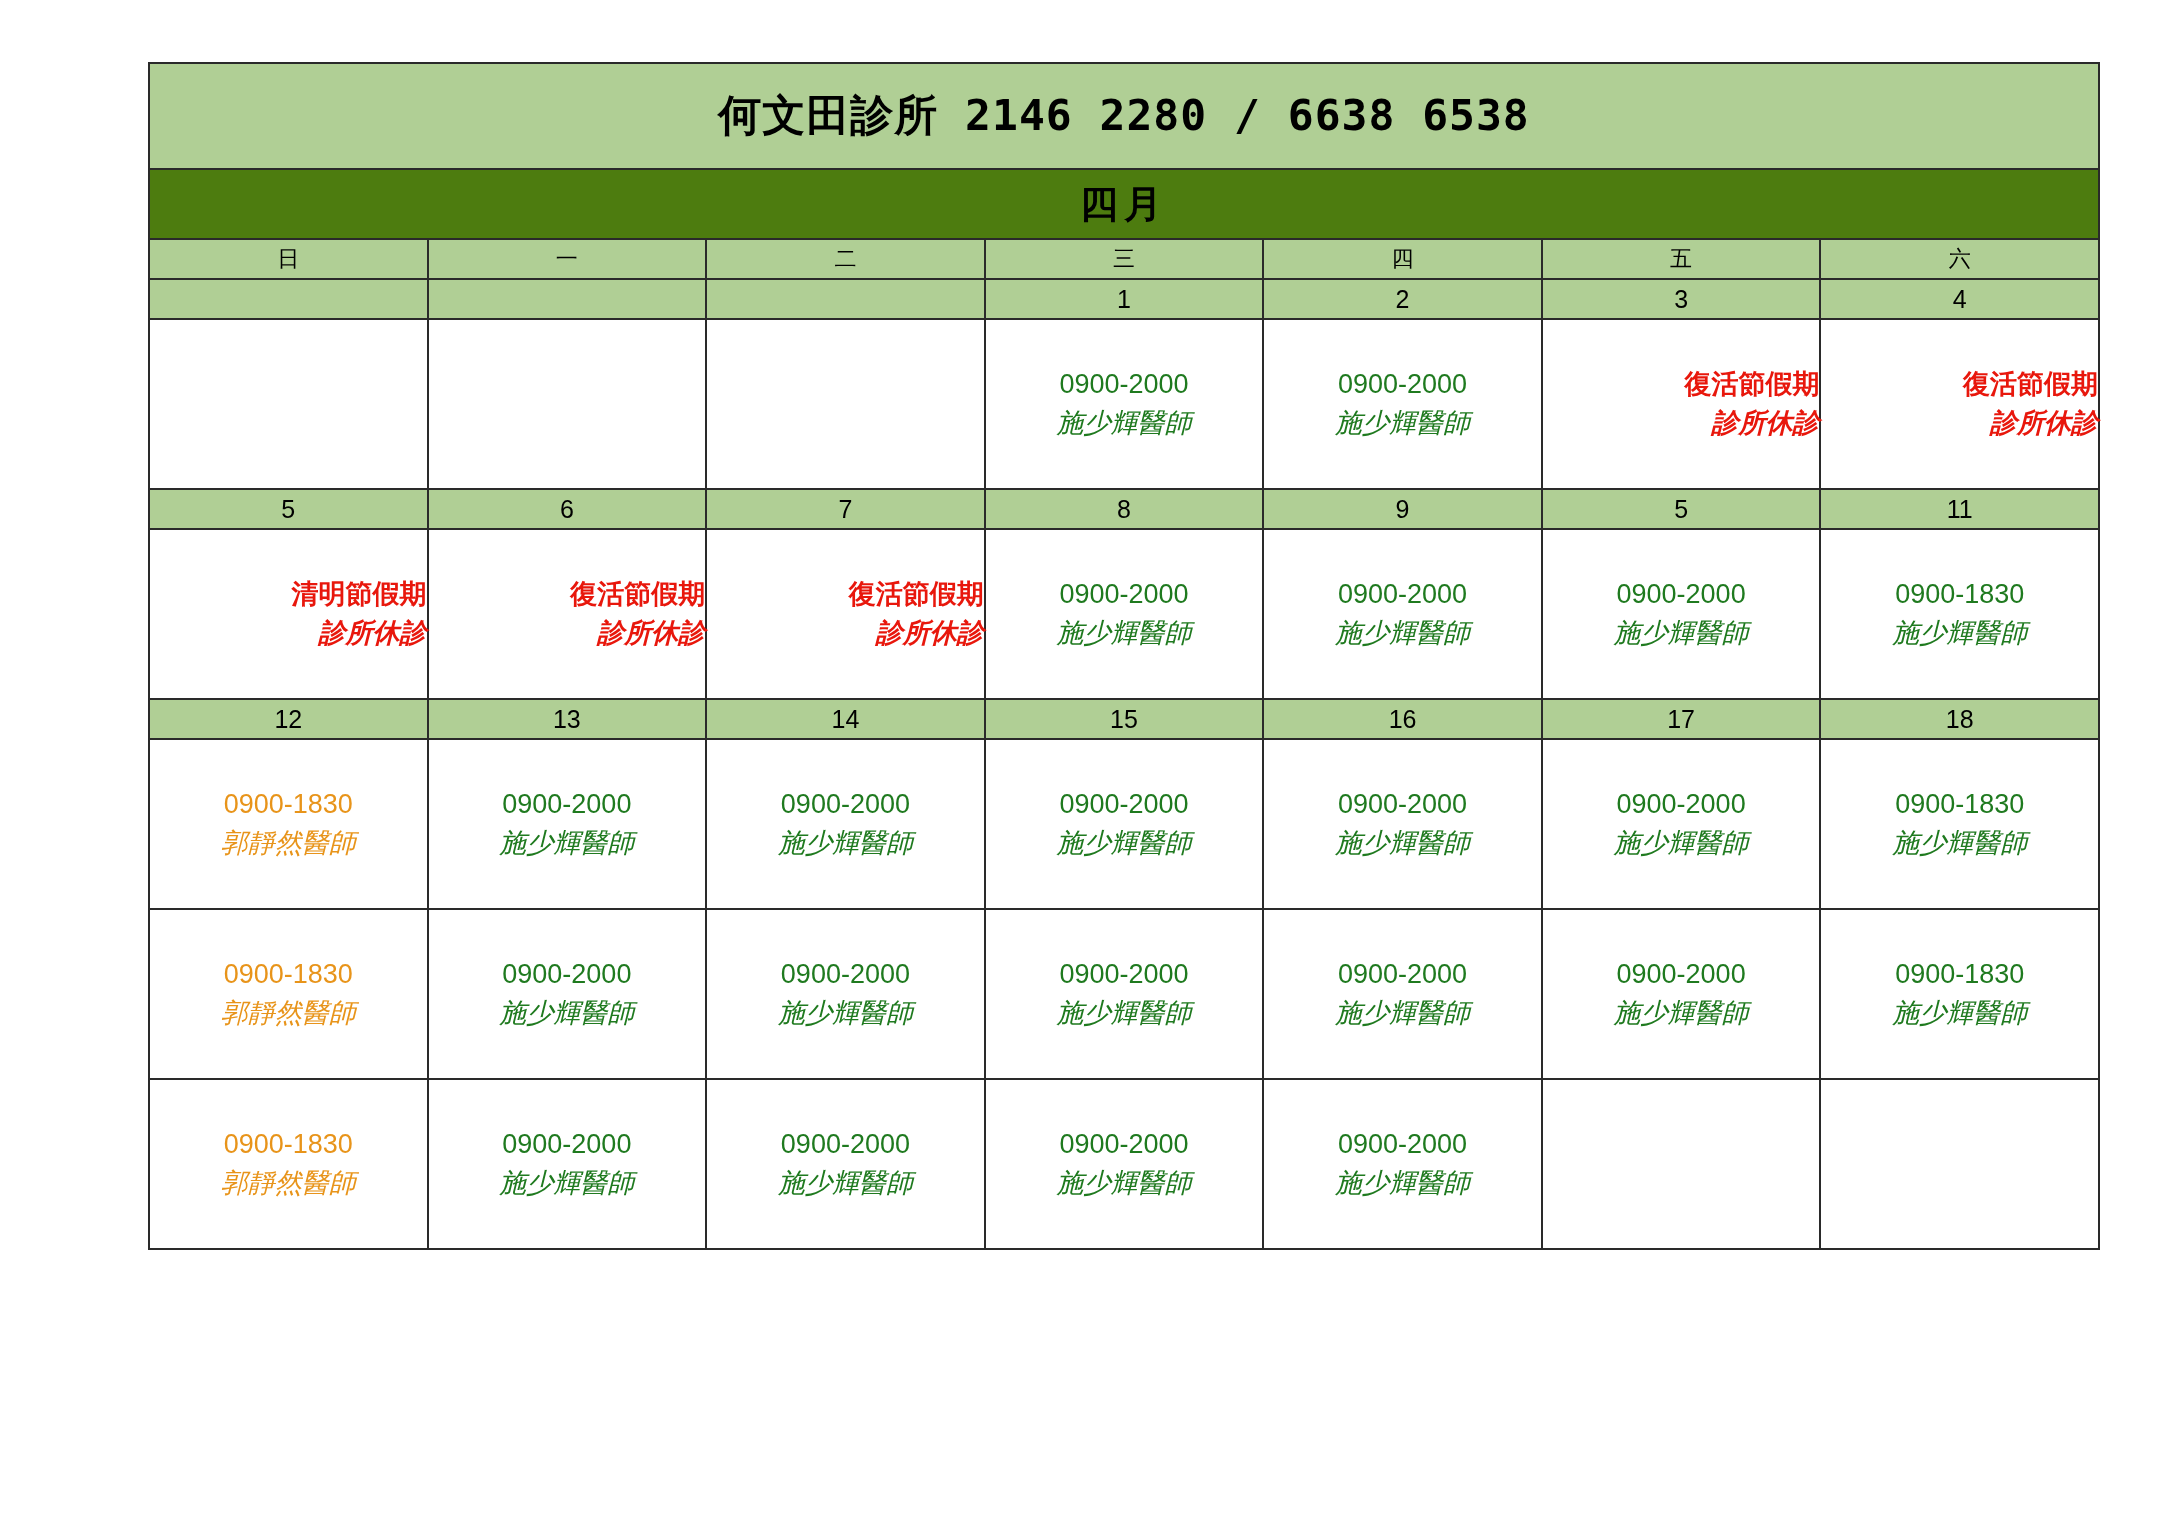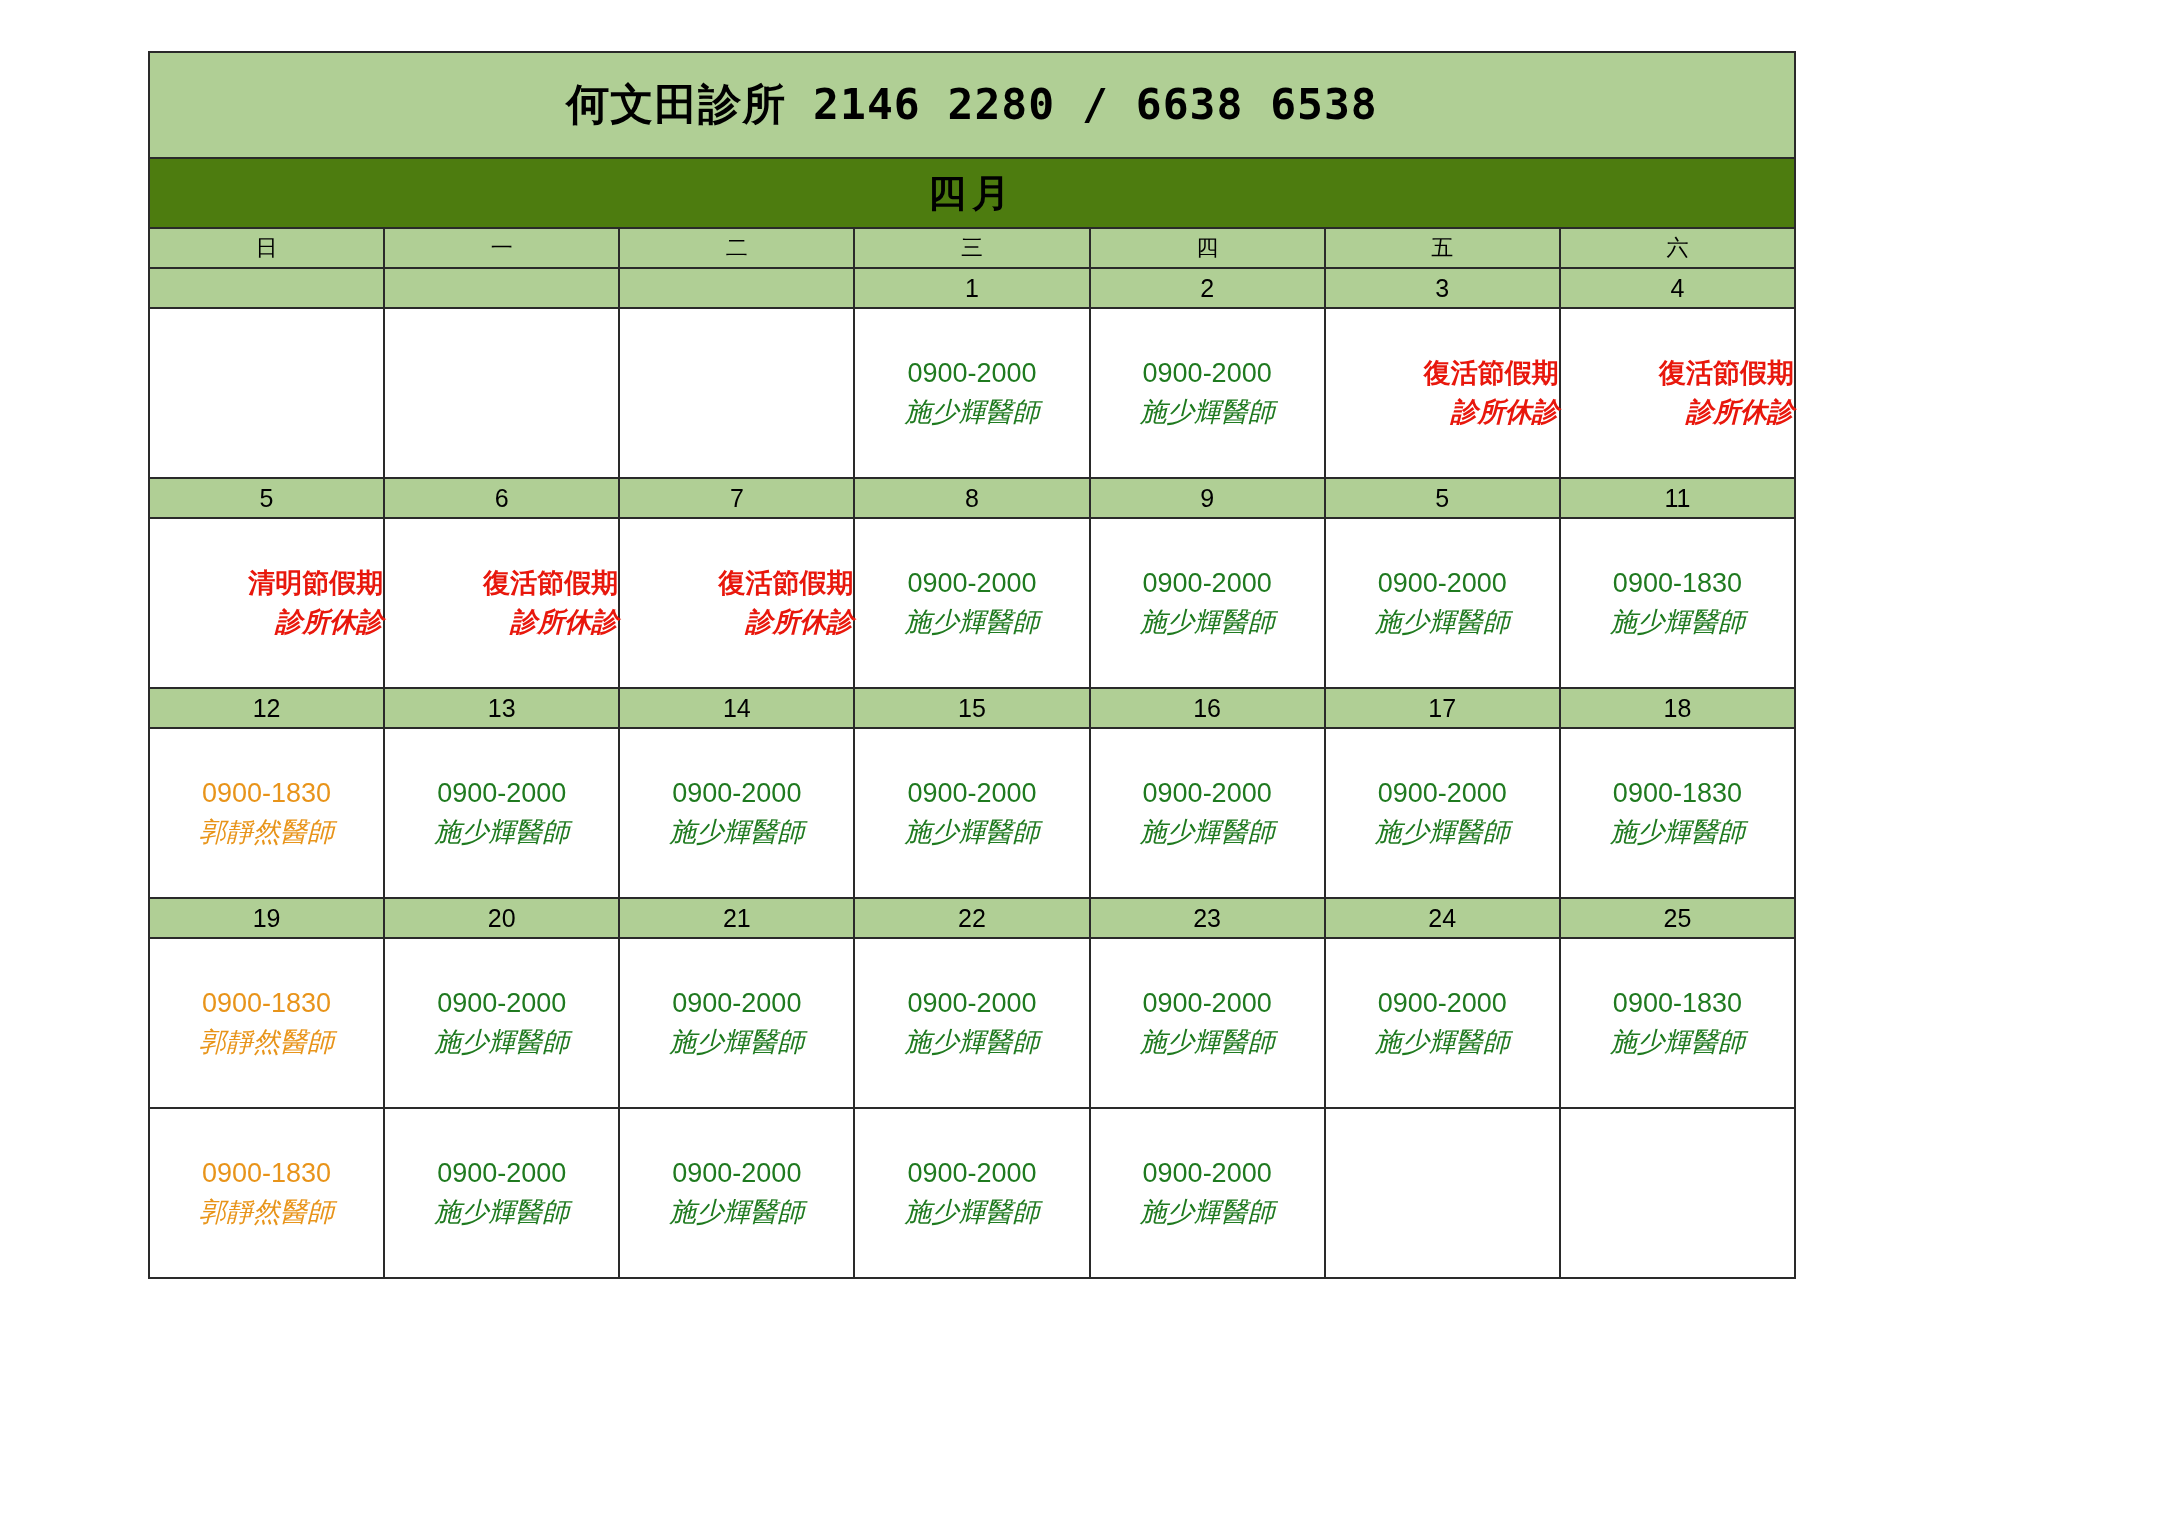--- a/index.html
+++ b/index.html
@@ -14,22 +14,22 @@
     overflow: hidden;
   }
   .page {
     position: relative;
     width: 2170px;
     height: 1534px;
   }
   .calendar {
     position: absolute;
     left: 148px;
-    top: 51px;
-    width: 1648px;
+    top: 62px;
+    width: 1952px;
     border-collapse: collapse;
     table-layout: fixed;
   }
   .calendar td {
     border: 2px solid #2a2a2a;
     padding: 0;
     margin: 0;
   }
   .title-cell {
     background: #b0cf95;
@@ -223,29 +223,20 @@
             <span class="l1">0900-2000</span>
             <span class="l2">施少輝醫師</span>
           </td>
         <td class="content-cell c-green">
             <span class="l1">0900-1830</span>
             <span class="l2">施少輝醫師</span>
           </td>
       </tr>
 
       <tr>
-        <td class="daynum-cell">19</td>
-        <td class="daynum-cell">20</td>
-        <td class="daynum-cell">21</td>
-        <td class="daynum-cell">22</td>
-        <td class="daynum-cell">23</td>
-        <td class="daynum-cell">24</td>
-        <td class="daynum-cell">25</td>
-      </tr>
-      <tr>
         <td class="content-cell c-orange">
             <span class="l1">0900-1830</span>
             <span class="l2">郭靜然醫師</span>
           </td>
         <td class="content-cell c-green">
             <span class="l1">0900-2000</span>
             <span class="l2">施少輝醫師</span>
           </td>
         <td class="content-cell c-green">
             <span class="l1">0900-2000</span>

